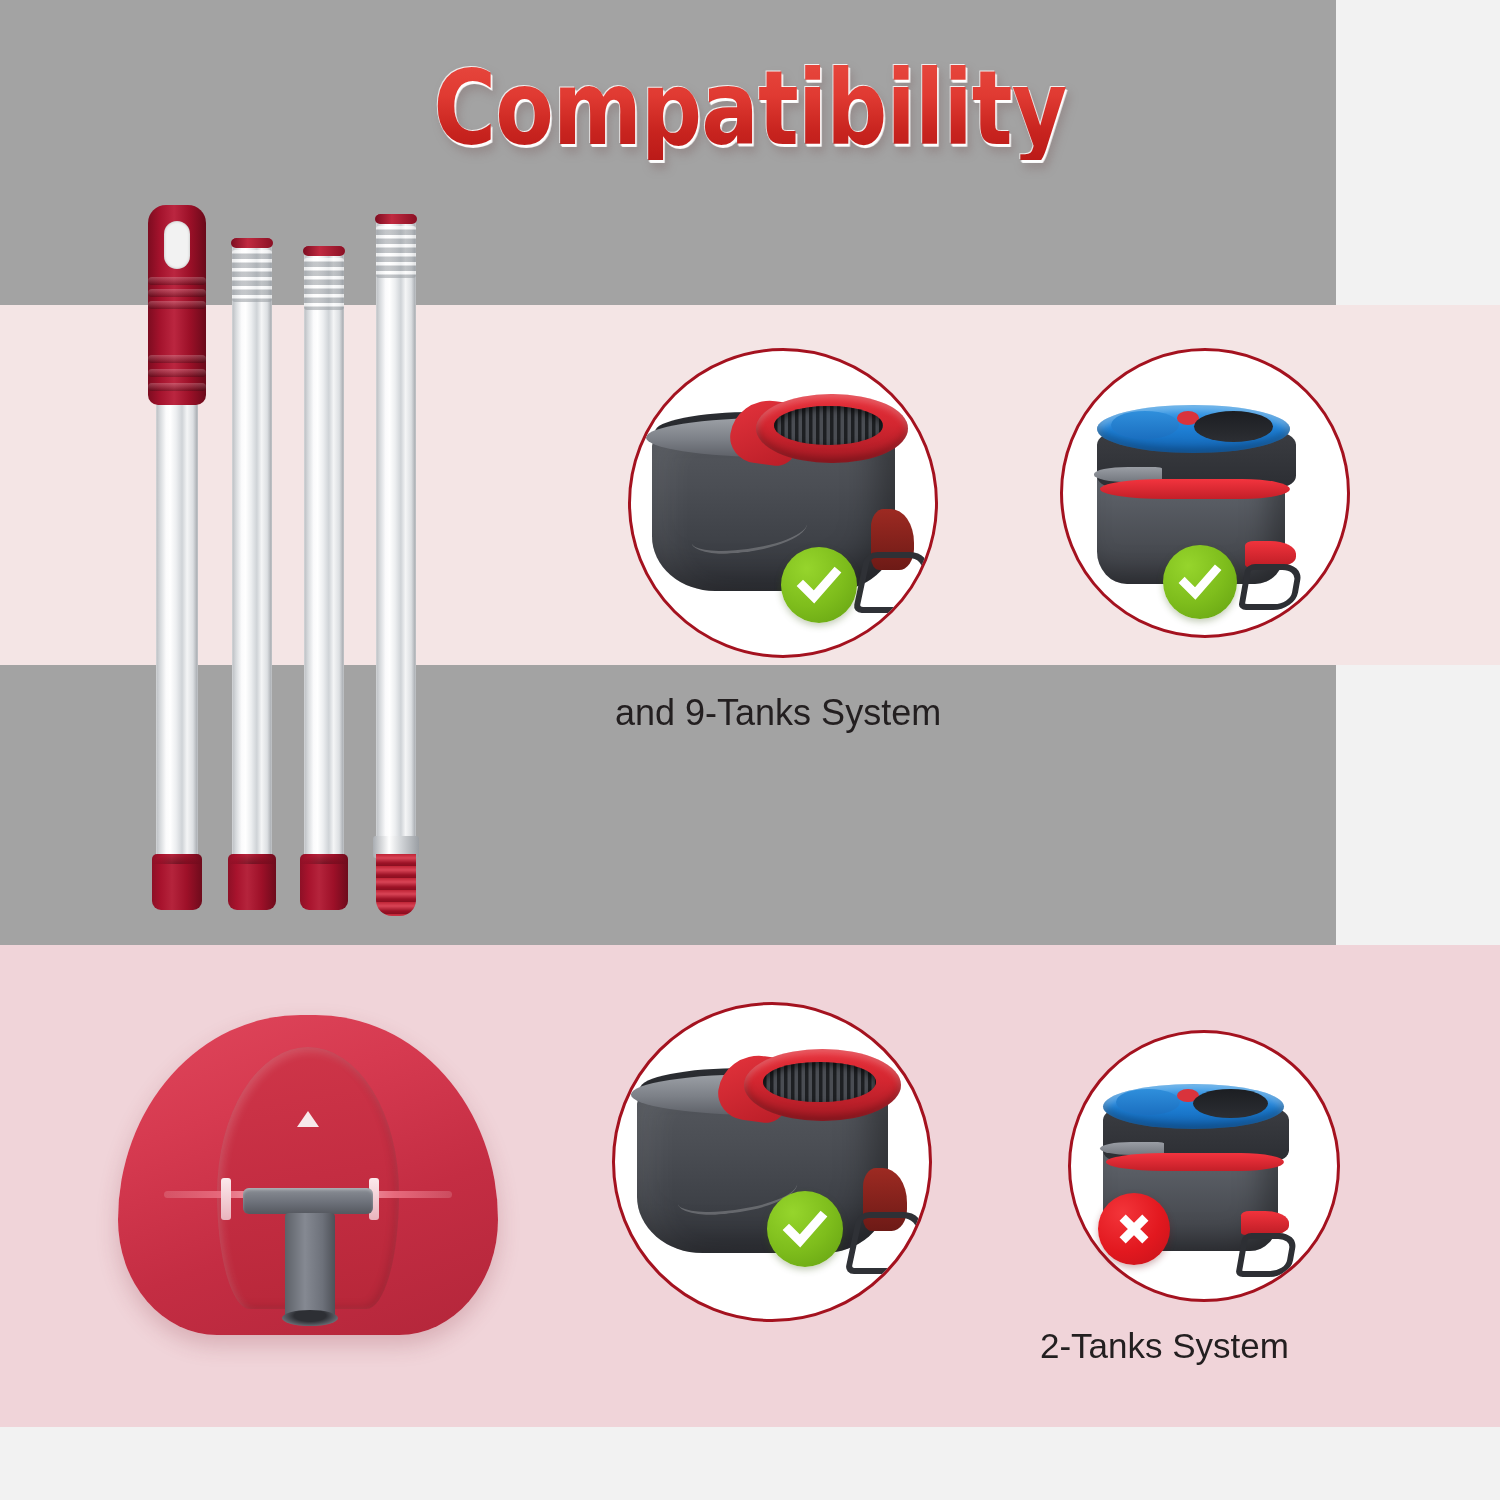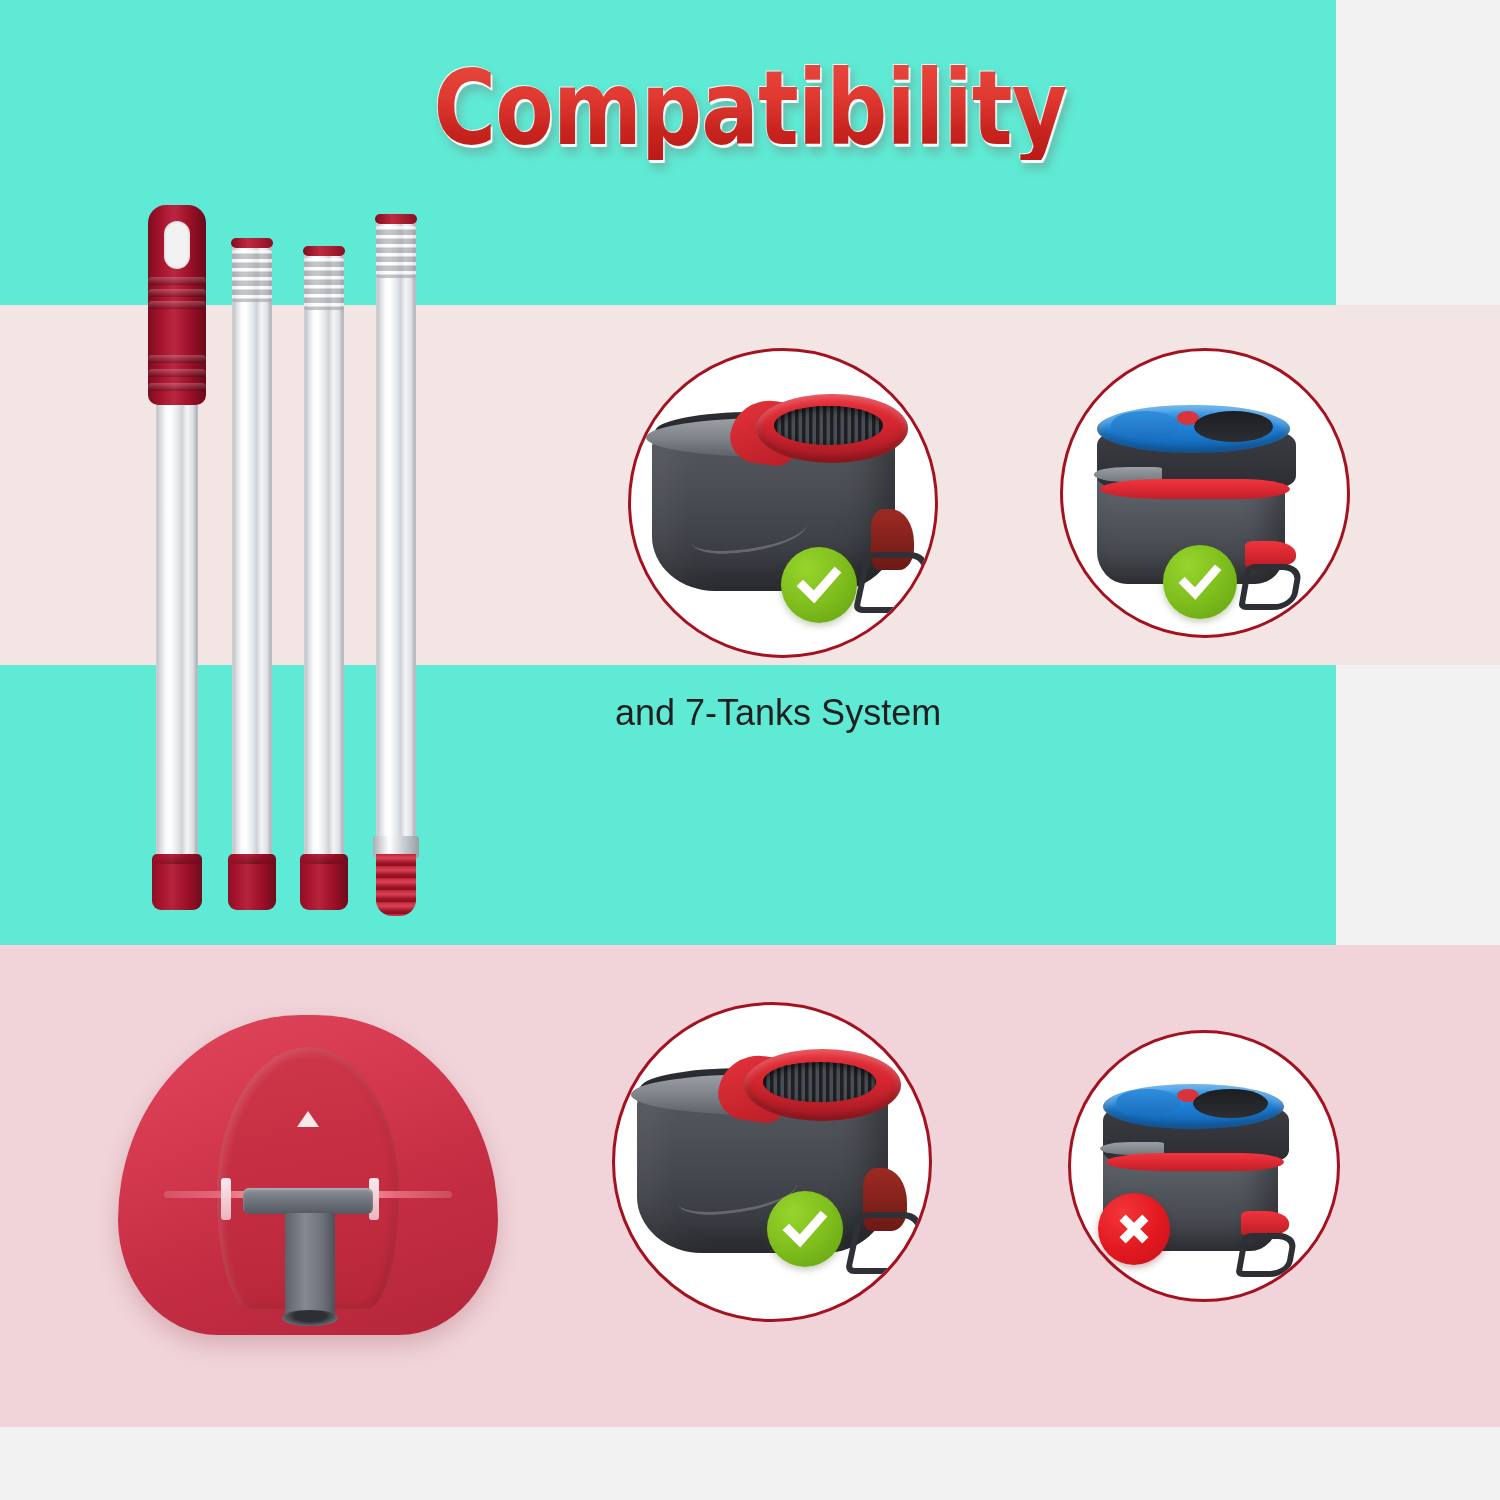--- a/index.html
+++ b/index.html
@@ -10,21 +10,21 @@
     width: 1500px;
     height: 1500px;
     font-family: "Liberation Sans", sans-serif;
     background: #f2f2f2;
     overflow: hidden;
   }
   #canvas {
     position: relative;
     width: 1336px;
     height: 1500px;
-    background: #5eead4;
+    background: #a3a3a3;
   }
 
   
   .band {
     position: absolute;
     left: 0;
     width: 1500px;
   }
   .band-pink-top {
     top: 305px;
@@ -619,21 +619,21 @@
       </div>
     </div>
     <div class="badge badge-check" style="left:100px; top:194px; width:74px; height:74px;">
       <svg width="46" height="46" viewBox="0 0 48 48">
         <path d="M8 25 L19 36 L40 12" stroke="#ffffff" stroke-width="9" stroke-linecap="square" stroke-linejoin="miter" fill="none"></path>
       </svg>
     </div>
   </div>
 
   <div class="caption cap-top">
-    <div>and 7-Tanks System</div>
+    <div>and 9-Tanks System</div>
   </div>
 
   <div class="mop-base">
     <div class="base-plate"></div>
     <div class="base-inner"></div>
     <div class="base-arrow"></div>
     <div class="base-axle"></div>
     <div class="axle-wing left"></div>
     <div class="axle-wing right"></div>
     <div class="base-hub"></div>
@@ -681,15 +681,16 @@
       <svg width="42" height="42" viewBox="0 0 48 48">
         <path d="M11 11 L37 37 M37 11 L11 37" stroke="#ffffff" stroke-width="10" stroke-linecap="butt" fill="none"></path>
       </svg>
     </div>
   </div>
 
   <div class="caption cap-bl">
   </div>
 
   <div class="caption cap-br">
+    <div>2-Tanks System</div>
   </div>
 
 </div>
 
 </body></html>

